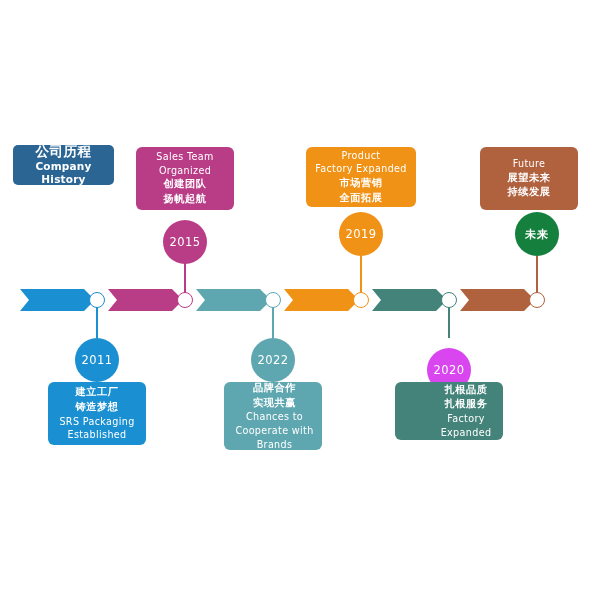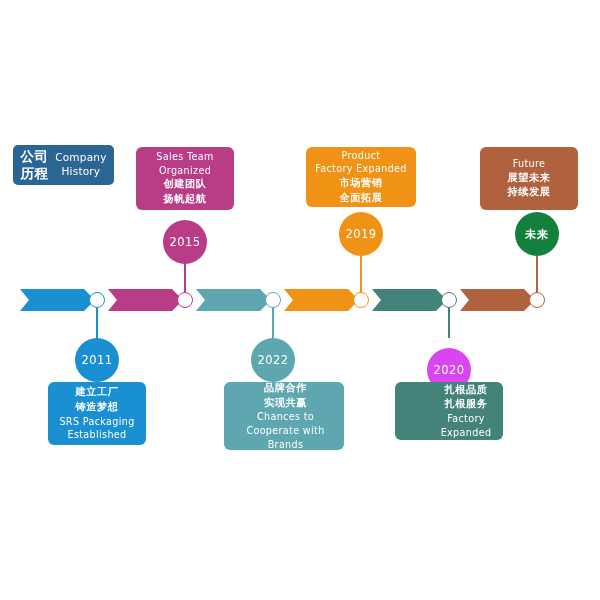--- a/index.html
+++ b/index.html
@@ -24,35 +24,36 @@
   .header-badge {
     position: absolute;
     left: 13px;
     top: 145px;
     width: 101px;
     height: 40px;
     border-radius: 5px;
     background: #2b6594;
     color: #ffffff;
     display: flex;
+    flex-direction: column;
     align-items: center;
     justify-content: center;
     text-align: center;
     box-sizing: border-box;
     padding: 2px 4px;
   }
   .header-badge .cn {
     font-size: 13.5px;
     font-weight: bold;
     line-height: 1.25;
     letter-spacing: 0.5px;
   }
   .header-badge .en {
     font-size: 10.5px;
-    font-weight: normal;
+    font-weight: bold;
     line-height: 1.3;
     letter-spacing: 0.2px;
   }
 
   
   .event-box {
     position: absolute;
     border-radius: 6px;
     color: #ffffff;
     display: flex;
@@ -142,21 +143,21 @@
       <div class="connector" style="left: 184.3px; top: 256px; height: 44px; background: rgb(185, 61, 134);"></div>
       <div class="year-circle" style="left: 163px; top: 220px; width: 44px; height: 44px; background: rgb(185, 61, 134);">2015</div>
       <div class="event-box" style="left: 136px; top: 147px; width: 98px; height: 63px; background: rgb(185, 61, 134);">
         <span class="line en">Sales Team</span>
         <span class="line en">Organized</span>
         <span class="line cn">创建团队</span>
         <span class="line cn">扬帆起航</span>
       </div>
       <div class="connector" style="left: 272.3px; top: 300px; height: 38px; background: rgb(95, 167, 176);"></div>
       <div class="year-circle" style="left: 251px; top: 338px; width: 44px; height: 44px; background: rgb(95, 167, 176);">2022</div>
-      <div class="event-box" style="left: 224px; top: 382px; width: 120px; height: 68px; background: rgb(95, 167, 176); padding-left: 8px;">
+      <div class="event-box" style="left: 224px; top: 382px; width: 98px; height: 68px; background: rgb(95, 167, 176); padding-left: 8px;">
         <span class="line cn">品牌合作</span>
         <span class="line cn">实现共赢</span>
         <span class="line en">Chances to</span>
         <span class="line en">Cooperate with</span>
         <span class="line en">Brands</span>
       </div>
       <div class="connector" style="left: 360.3px; top: 256px; height: 44px; background: rgb(239, 146, 22);"></div>
       <div class="year-circle" style="left: 339px; top: 212px; width: 44px; height: 44px; background: rgb(239, 146, 22);">2019</div>
       <div class="event-box" style="left: 306px; top: 147px; width: 110px; height: 60px; background: rgb(239, 146, 22);">
         <span class="line en">Product</span>

